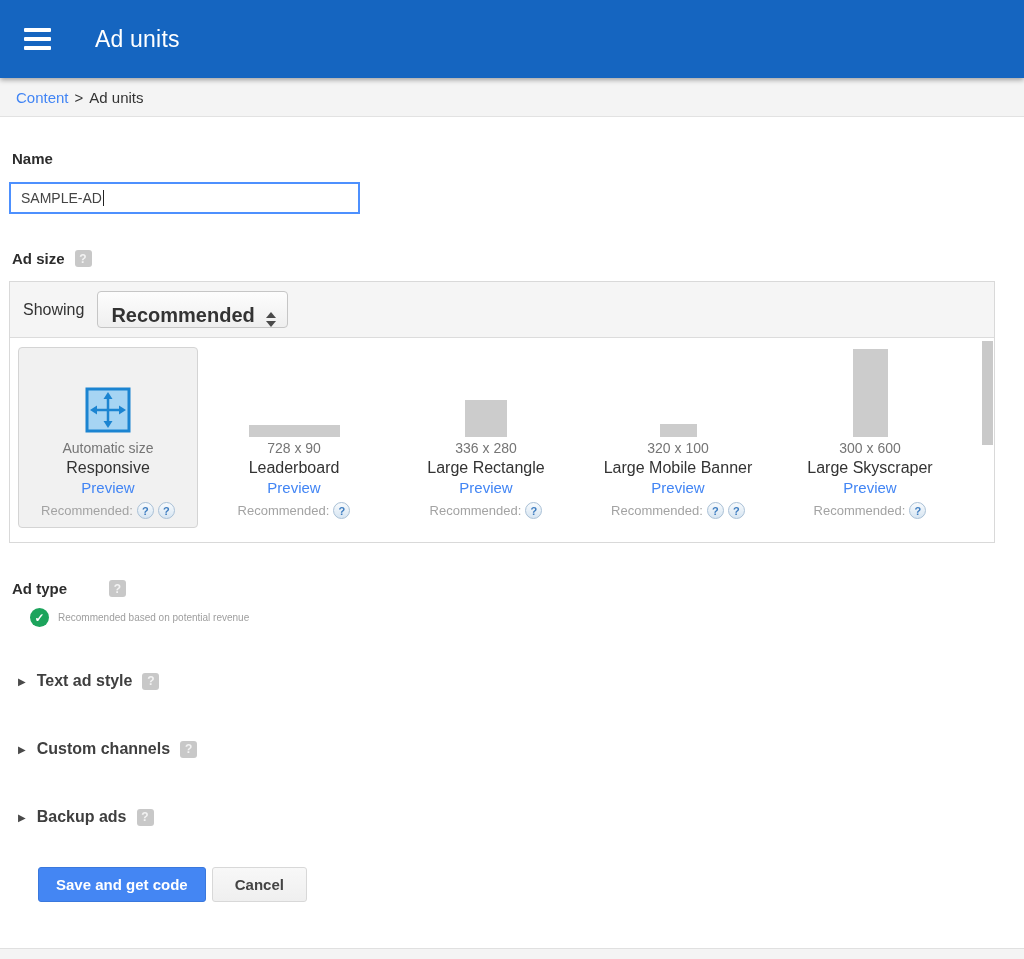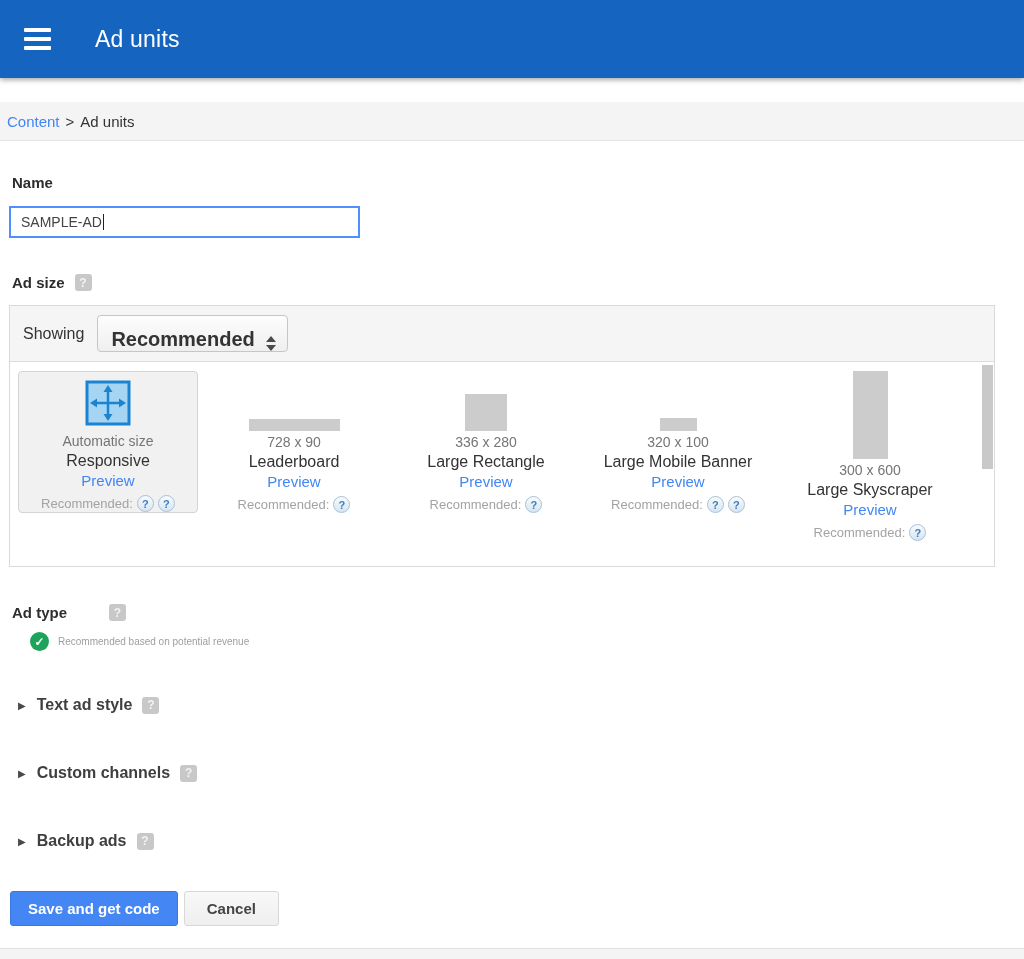--- a/index.html
+++ b/index.html
@@ -10,21 +10,21 @@
   
   .app-header { height:78px; background:#1565c0; display:flex; align-items:center; flex-shrink:0;
                 box-shadow:0 2px 5px rgba(0,0,0,.35); position:relative; z-index:3; }
   .hamburger { margin-left:24px; width:27px; cursor:pointer; }
   .hamburger .bar { height:4px; background:#fff; border-radius:1px; }
   .hamburger .bar + .bar { margin-top:5px; }
   .app-title { color:#fff; font-size:23px; font-weight:400; margin-left:44px; letter-spacing:.2px; }
 
   
   .breadcrumb { height:39px; background:#f4f4f4; border-bottom:1px solid #e2e2e2; display:flex; align-items:center;
-                padding-left:7px; font-size:15px; color:#333; flex-shrink:0; position:relative; z-index:1;margin-top:24px; }
+                padding-left:16px; font-size:15px; color:#333; flex-shrink:0; position:relative; z-index:1; }
   .crumb-link { color:#4285f4; cursor:pointer; text-decoration:none; }
   .crumb-sep { margin:0 6px; color:#333; }
 
   
   .content { flex:1; padding:0 17px 0 9px; }
 
   .field-label { display:flex; align-items:center; font-weight:bold; font-size:15px; color:#2d2d2d; margin-left:3px; }
   .lbl-name { margin-top:33px; }
 
   .text-input { margin-top:15px; width:351px; height:32px; border:2px solid #4d90fe; background:#fff;
@@ -43,21 +43,21 @@
   .dropdown { margin-left:13px; height:37px; padding:0 11px 0 13px; border:1px solid #c6c6c6; border-radius:4px;
               background:linear-gradient(#fdfdfd,#efefef); display:inline-flex; align-items:flex-end;
               font-weight:bold; font-size:20px; color:#333; cursor:pointer; }
   .spinner { margin-left:11px; display:flex; flex-direction:column; align-items:center; }
   .tri-up { width:0; height:0; border-left:5px solid transparent; border-right:5px solid transparent; border-bottom:6px solid #4a4a4a; }
   .tri-down { width:0; height:0; border-left:5px solid transparent; border-right:5px solid transparent; border-top:6px solid #4a4a4a; margin-top:3px; }
 
   .panel-body { height:204px; background:#fff; position:relative; display:flex; }
   .scroll-thumb { position:absolute; top:3px; right:1px; width:11px; height:104px; background:#c9c9c9; cursor:pointer; }
 
-  .card { width:192px; height:142px; margin-top:9px; display:flex; flex-direction:column; align-items:center;
+  .card { width:192px; height:181px; margin-top:9px; display:flex; flex-direction:column; align-items:center;
           text-align:right; cursor:pointer; }
   .card.selected { width:180px; margin-left:8px; background:#f1f1f1; border:1px solid #d4d4d4; border-radius:4px; }
   .mock-area { height:90px; width:100%; display:flex; align-items:flex-end; justify-content:center; }
   .card.selected .mock-area { height:89px; }
   .mock { background:#ccc; }
   .mock-leaderboard { width:91px; height:12px; }
   .mock-rect { width:42px; height:37px; }
   .mock-mobile { width:37px; height:13px; }
   .mock-sky { width:35px; height:88px; }
   .size-line { font-size:14px; color:#757575; height:18px; line-height:18px; margin-top:2px; }
@@ -78,21 +78,21 @@
   
   .section-row { display:flex; align-items:center; margin-left:9px; cursor:pointer; }
   .section-row.first { margin-top:45px; }
   .section-row + .section-row { margin-top:50px; }
   .caret-icon { color:#4a4a4a; font-size:10px; margin-right:11px; }
   .section-label { font-weight:bold; font-size:16px; color:#3f3f3f; }
 
   
   .actions { margin-top:41px; margin-left:1px; display:flex; }
   .btn { height:35px; border-radius:3px; font-weight:bold; font-size:15px; font-family:"Liberation Sans",sans-serif; cursor:pointer; }
-  .btn-save { padding:0 17px; background:#4486f3; border:1px solid #3a78dd; color:#fff; }
+  .btn-save { padding:0 17px; background:#4486f3; border:1px solid #3a78dd; color:#fff;margin-left:28px; }
   .btn-cancel { padding:0 22px; background:linear-gradient(#f8f8f8,#efefef); border:1px solid #d8d8d8; color:#444; margin-left:6px; }
 
   
   .footer-strip { height:11px; background:#f4f4f4; border-top:1px solid #e0e0e0; flex-shrink:0; }
 </style>
 </head>
 <body>
 
 <div class="screen">
 

